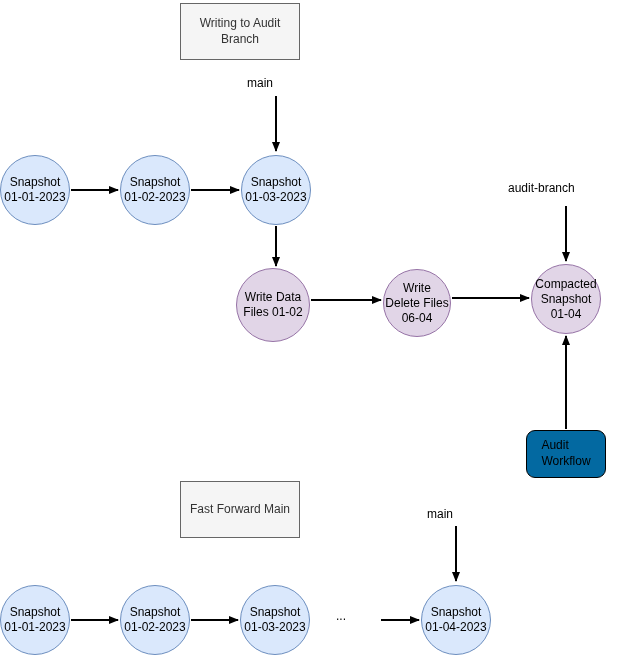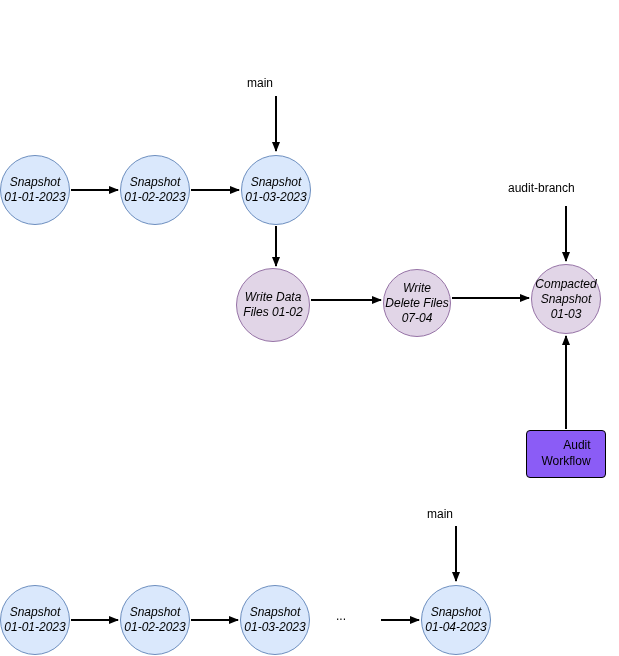--- a/index.html
+++ b/index.html
@@ -16,45 +16,44 @@
   }
   .node {
     position: absolute;
     border-radius: 50%;
     display: flex;
     align-items: center;
     justify-content: center;
     text-align: center;
     white-space: pre-line;
     line-height: 1.25;
-    font-style: italic;
   }
   .node.blue   { background: #dae8fc; border: 1px solid #6c8ebf; }
   .node.purple { background: #e1d5e7; border: 1px solid #9673a6; }
   .titlebox {
     position: absolute;
     background: #f5f5f5;
     border: 1px solid #666666;
     color: #333333;
     display: flex;
     align-items: center;
     justify-content: center;
     text-align: center;
     white-space: pre-line;
     line-height: 1.3;
   }
   .roundbox {
     position: absolute;
-    background: #8b5cf6;
+    background: #0369a1;
     border: 1.5px solid #000000;
-    border-radius: 4px;
+    border-radius: 9px;
     display: flex;
     align-items: center;
     justify-content: center;
-    text-align: right;
+    text-align: left;
     white-space: pre-line;
     line-height: 1.3;
   }
   .lbl {
     position: absolute;
     white-space: pre;
     line-height: 1.2;
   }
   .arr-h { position: absolute; height: 1.5px; background: #000; }
   .arr-h::after {
@@ -75,20 +74,22 @@
     transform: translateX(-50%); width: 0; height: 0;
     border-bottom: 10px solid #000;
     border-left: 4.5px solid transparent; border-right: 4.5px solid transparent;
   }
 </style>
 </head>
 <body>
 
 <div class="canvas">
 
+  <div class="titlebox" style="left:180px; top:3px; width:120px; height:57px;">Writing to Audit
+Branch</div>
 
   <div class="lbl" style="left:247px; top:76px; width:60px;">main</div>
 
   <div class="arr-v arr-down" style="left:275px; top:96px; height:55px;"></div>
 
   <div class="node blue" style="left:0px; top:155px; width:70px; height:70px;">Snapshot
 01-01-2023</div>
 
   <div class="arr-h" style="left:71px; top:189px; width:47px;"></div>
 
@@ -102,37 +103,38 @@
 
   <div class="arr-v arr-down" style="left:275px; top:226px; height:40px;"></div>
 
   <div class="node purple" style="left:236px; top:268px; width:74px; height:74px;">Write Data
 Files 01-02</div>
 
   <div class="arr-h" style="left:311px; top:299px; width:70px;"></div>
 
   <div class="node purple" style="left:383px; top:269px; width:68px; height:68px;">Write
 Delete Files
-07-04</div>
+06-04</div>
 
   <div class="arr-h" style="left:452px; top:297px; width:77px;"></div>
 
   <div class="node purple" style="left:531px; top:264px; width:70px; height:70px;">Compacted
 Snapshot
-01-03</div>
+01-04</div>
 
   <div class="lbl" style="left:508px; top:181px; width:90px;">audit-branch</div>
 
   <div class="arr-v arr-down" style="left:565px; top:206px; height:55px;"></div>
 
   <div class="arr-v arr-up" style="left:565px; top:336px; height:93px;"></div>
 
   <div class="roundbox" style="left:526px; top:430px; width:80px; height:48px;">Audit
 Workflow</div>
 
+  <div class="titlebox" style="left:180px; top:481px; width:120px; height:57px;">Fast Forward Main</div>
 
   <div class="lbl" style="left:427px; top:507px; width:60px;">main</div>
 
   <div class="arr-v arr-down" style="left:455px; top:526px; height:55px;"></div>
 
   <div class="node blue" style="left:0px; top:585px; width:70px; height:70px;">Snapshot
 01-01-2023</div>
 
   <div class="arr-h" style="left:71px; top:619px; width:47px;"></div>
 

